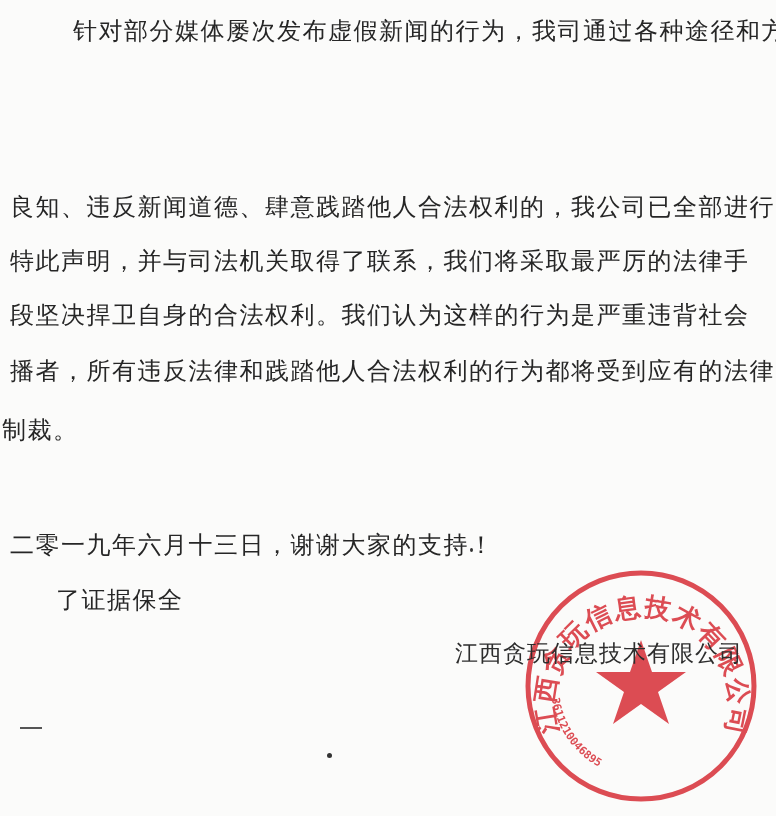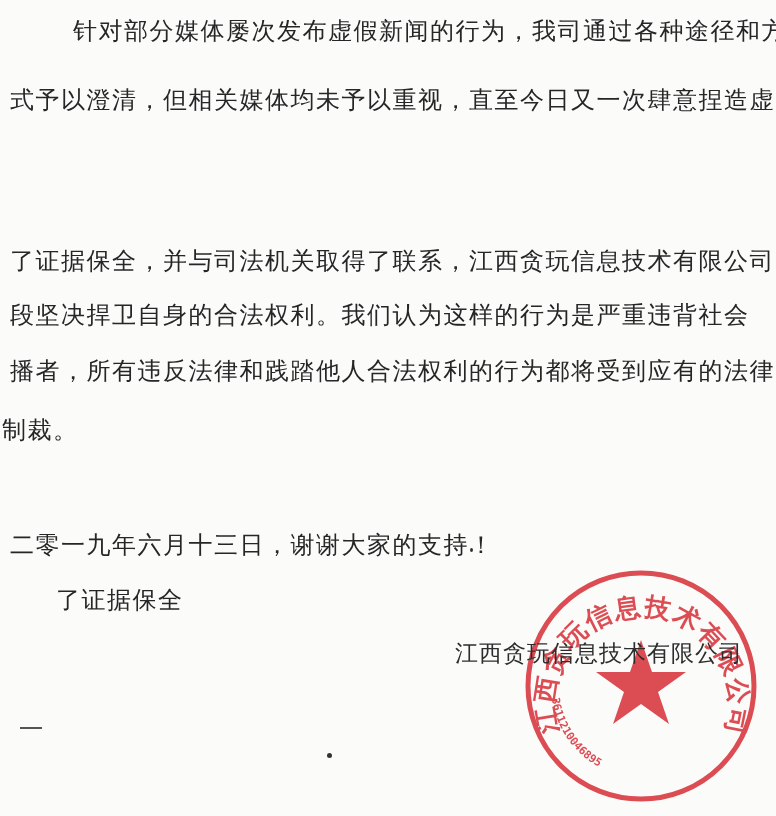--- a/index.html
+++ b/index.html
@@ -29,22 +29,22 @@
   }
   .speck { position: absolute; background: #333; border-radius: 50%; }
   .dash { position: absolute; height: 2px; background: #555; }
 </style>
 </head>
 <body>
 
 <div class="page">
 
   <div class="line" style="left:56px; top:16px;margin-left:17px;">针对部分媒体屡次发布虚假新闻的行为，我司通过各种途径和方</div>
-  <div class="line" style="left:10px; top:85px;">式予以澄清，但相关媒体均未予以重视，直至今日又一次肆意捏造虚</div>
-  <div class="line" style="left:10px; top:246px;">了证据保全，并与司法机关取得了联系，江西贪玩信息技术有限公司</div>
+  <div class="line" style="left:10px; top:192px;">良知、违反新闻道德、肆意践踏他人合法权利的，我公司已全部进行</div>
+  <div class="line" style="left:10px; top:246px;">特此声明，并与司法机关取得了联系，我们将采取最严厉的法律手</div>
   <div class="line" style="left:10px; top:300px;">段坚决捍卫自身的合法权利。我们认为这样的行为是严重违背社会</div>
   <div class="line" style="left:10px; top:356px;">播者，所有违反法律和践踏他人合法权利的行为都将受到应有的法律</div>
   <div class="line" style="left:2px; top:415px;">制裁。</div>
 
   <div class="line" style="left:10px; top:530px;">二零一九年六月十三日，谢谢大家的支持！</div>
 
   <div class="line" style="left:56px; top:585px;">了证据保全</div>
 
   <svg class="seal" viewBox="0 0 236 236">
     <defs>

